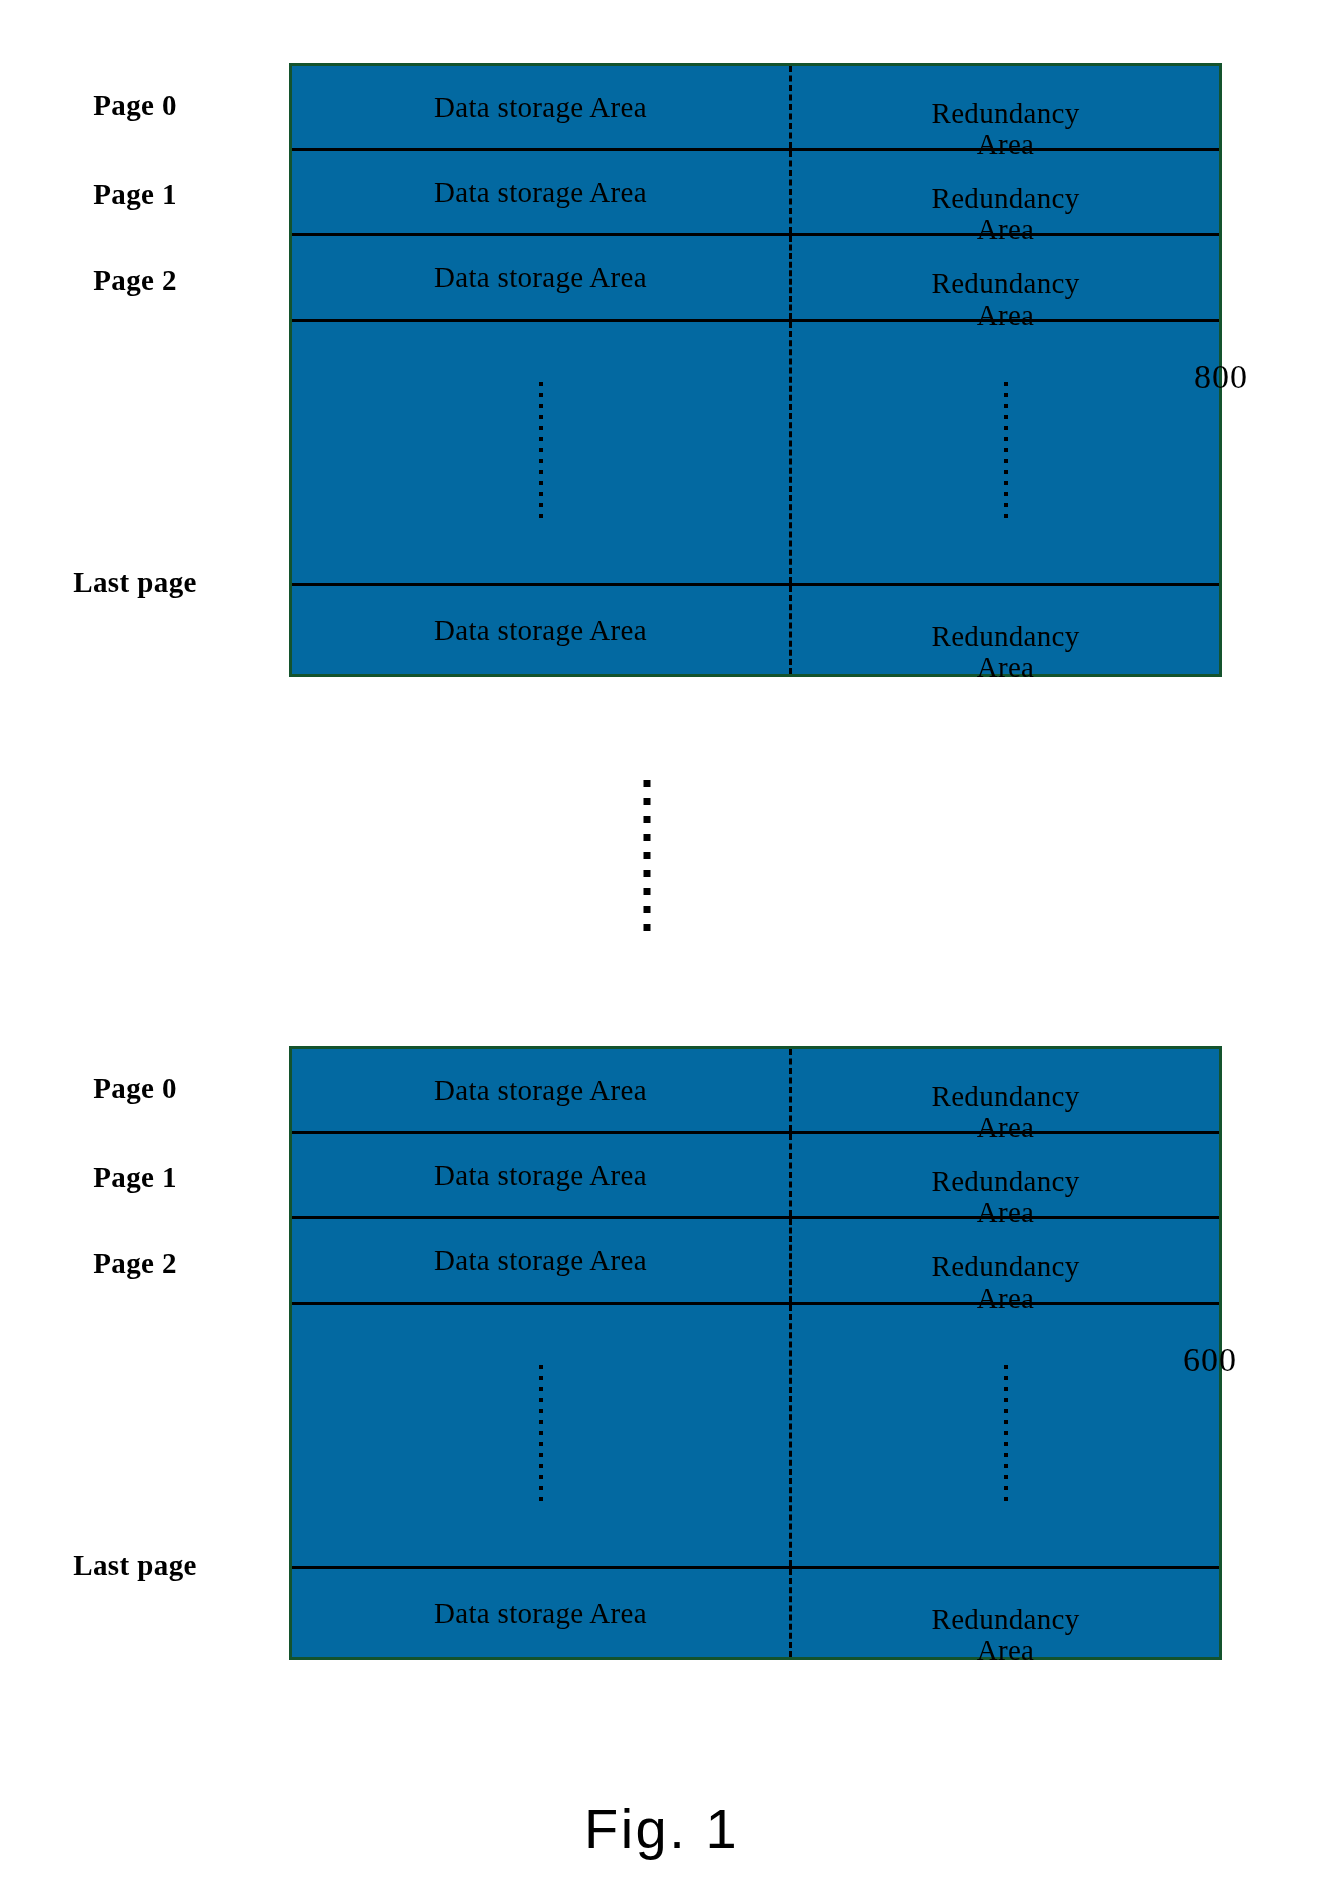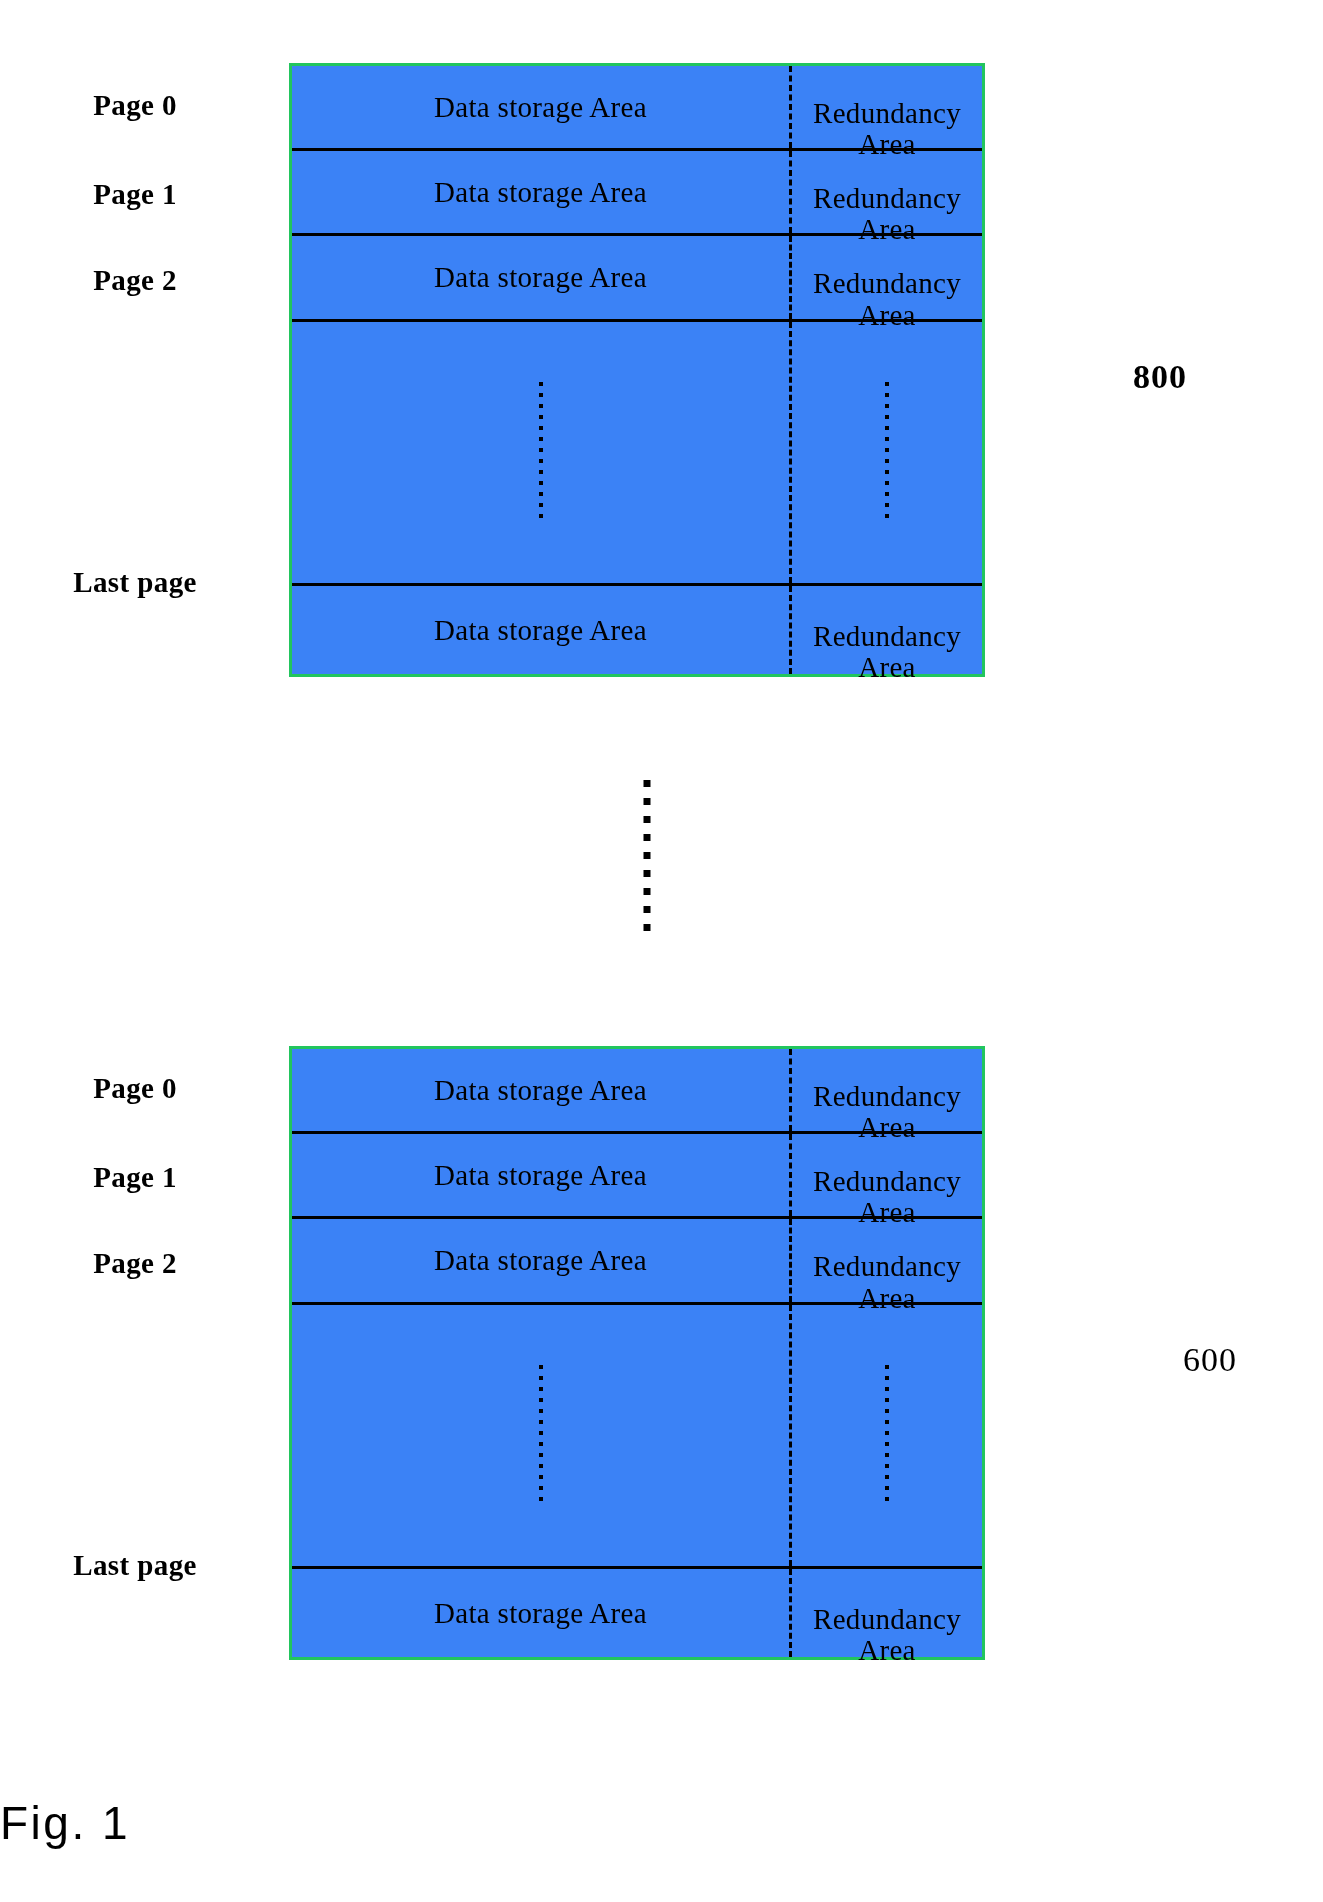--- a/index.html
+++ b/index.html
@@ -42,24 +42,24 @@
     font-size: 29px;
     line-height: 1;
     letter-spacing: 0.4px;
     white-space: nowrap;
     font-weight: bold;
   }
 
   .table-frame {
     position: absolute;
     left: 289px;
-    width: 696px;
-    border: 3px solid #22c55e;
+    width: 933px;
+    border: 3px solid #14532d;
     box-sizing: border-box;
-    background: #3b82f6;
+    background: #0369a1;
   }
 
   .trow {
     position: relative;
     display: flex;
     width: 100%;
     box-sizing: border-box;
     border-bottom: 3px solid #000;
   }
   .trow:last-child {
@@ -141,23 +141,23 @@
     width: 7px;
     height: 7px;
     background: #000;
   }
 
   
   .fig-caption {
     position: absolute;
     left: 0;
     width: 1323px;
-    text-align: left;
+    text-align: center;
     font-family: "Liberation Sans", "DejaVu Sans", sans-serif;
-    font-size: 46px;
+    font-size: 56px;
     letter-spacing: 2.5px;
     white-space: nowrap;
   }
 </style>
 </head>
 <body>
 
 <div class="page-root">
 
   <div class="block" style="top:63px;">
@@ -231,21 +231,21 @@
 
       <div class="trow" style="height:88px;">
         <div class="cell-data">Data storage Area</div>
         <div class="cell-redundancy">
           <span class="rtext"><span>Redundancy</span><br><span>Area</span></span>
         </div>
       </div>
 
     </div>
 
-    <div class="ref-number" style="left:1133px; top:295px;font-weight:bold;">800</div>
+    <div class="ref-number" style="left:1194px; top:295px;">800</div>
   </div>
 
   <div class="block-gap-dots" style="top:780px;">
     <i class="dot"></i>
       <i class="dot"></i>
       <i class="dot"></i>
       <i class="dot"></i>
       <i class="dot"></i>
       <i class="dot"></i>
       <i class="dot"></i>

